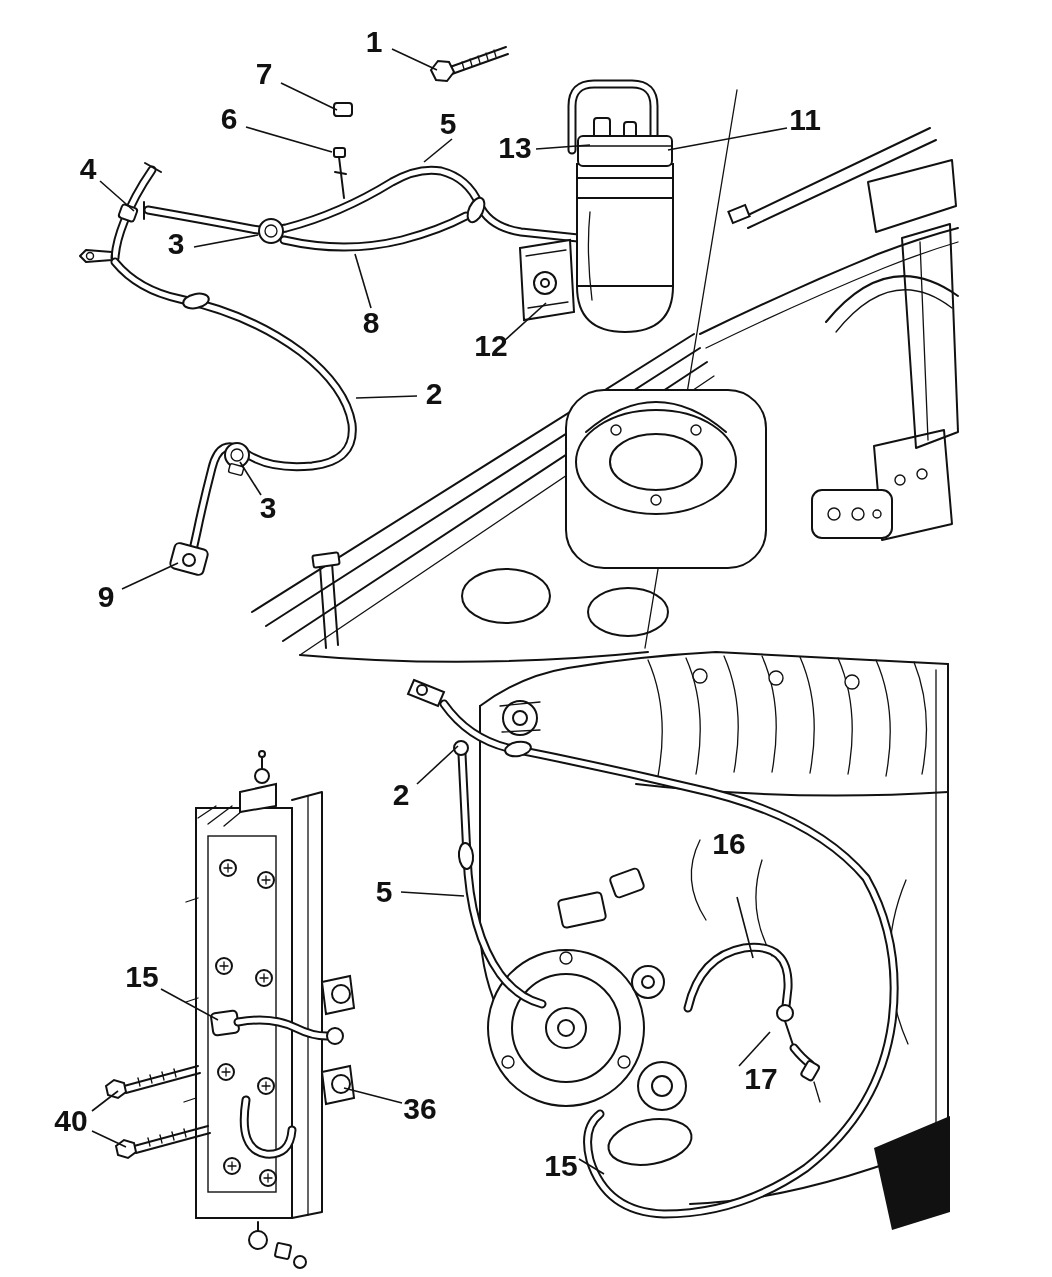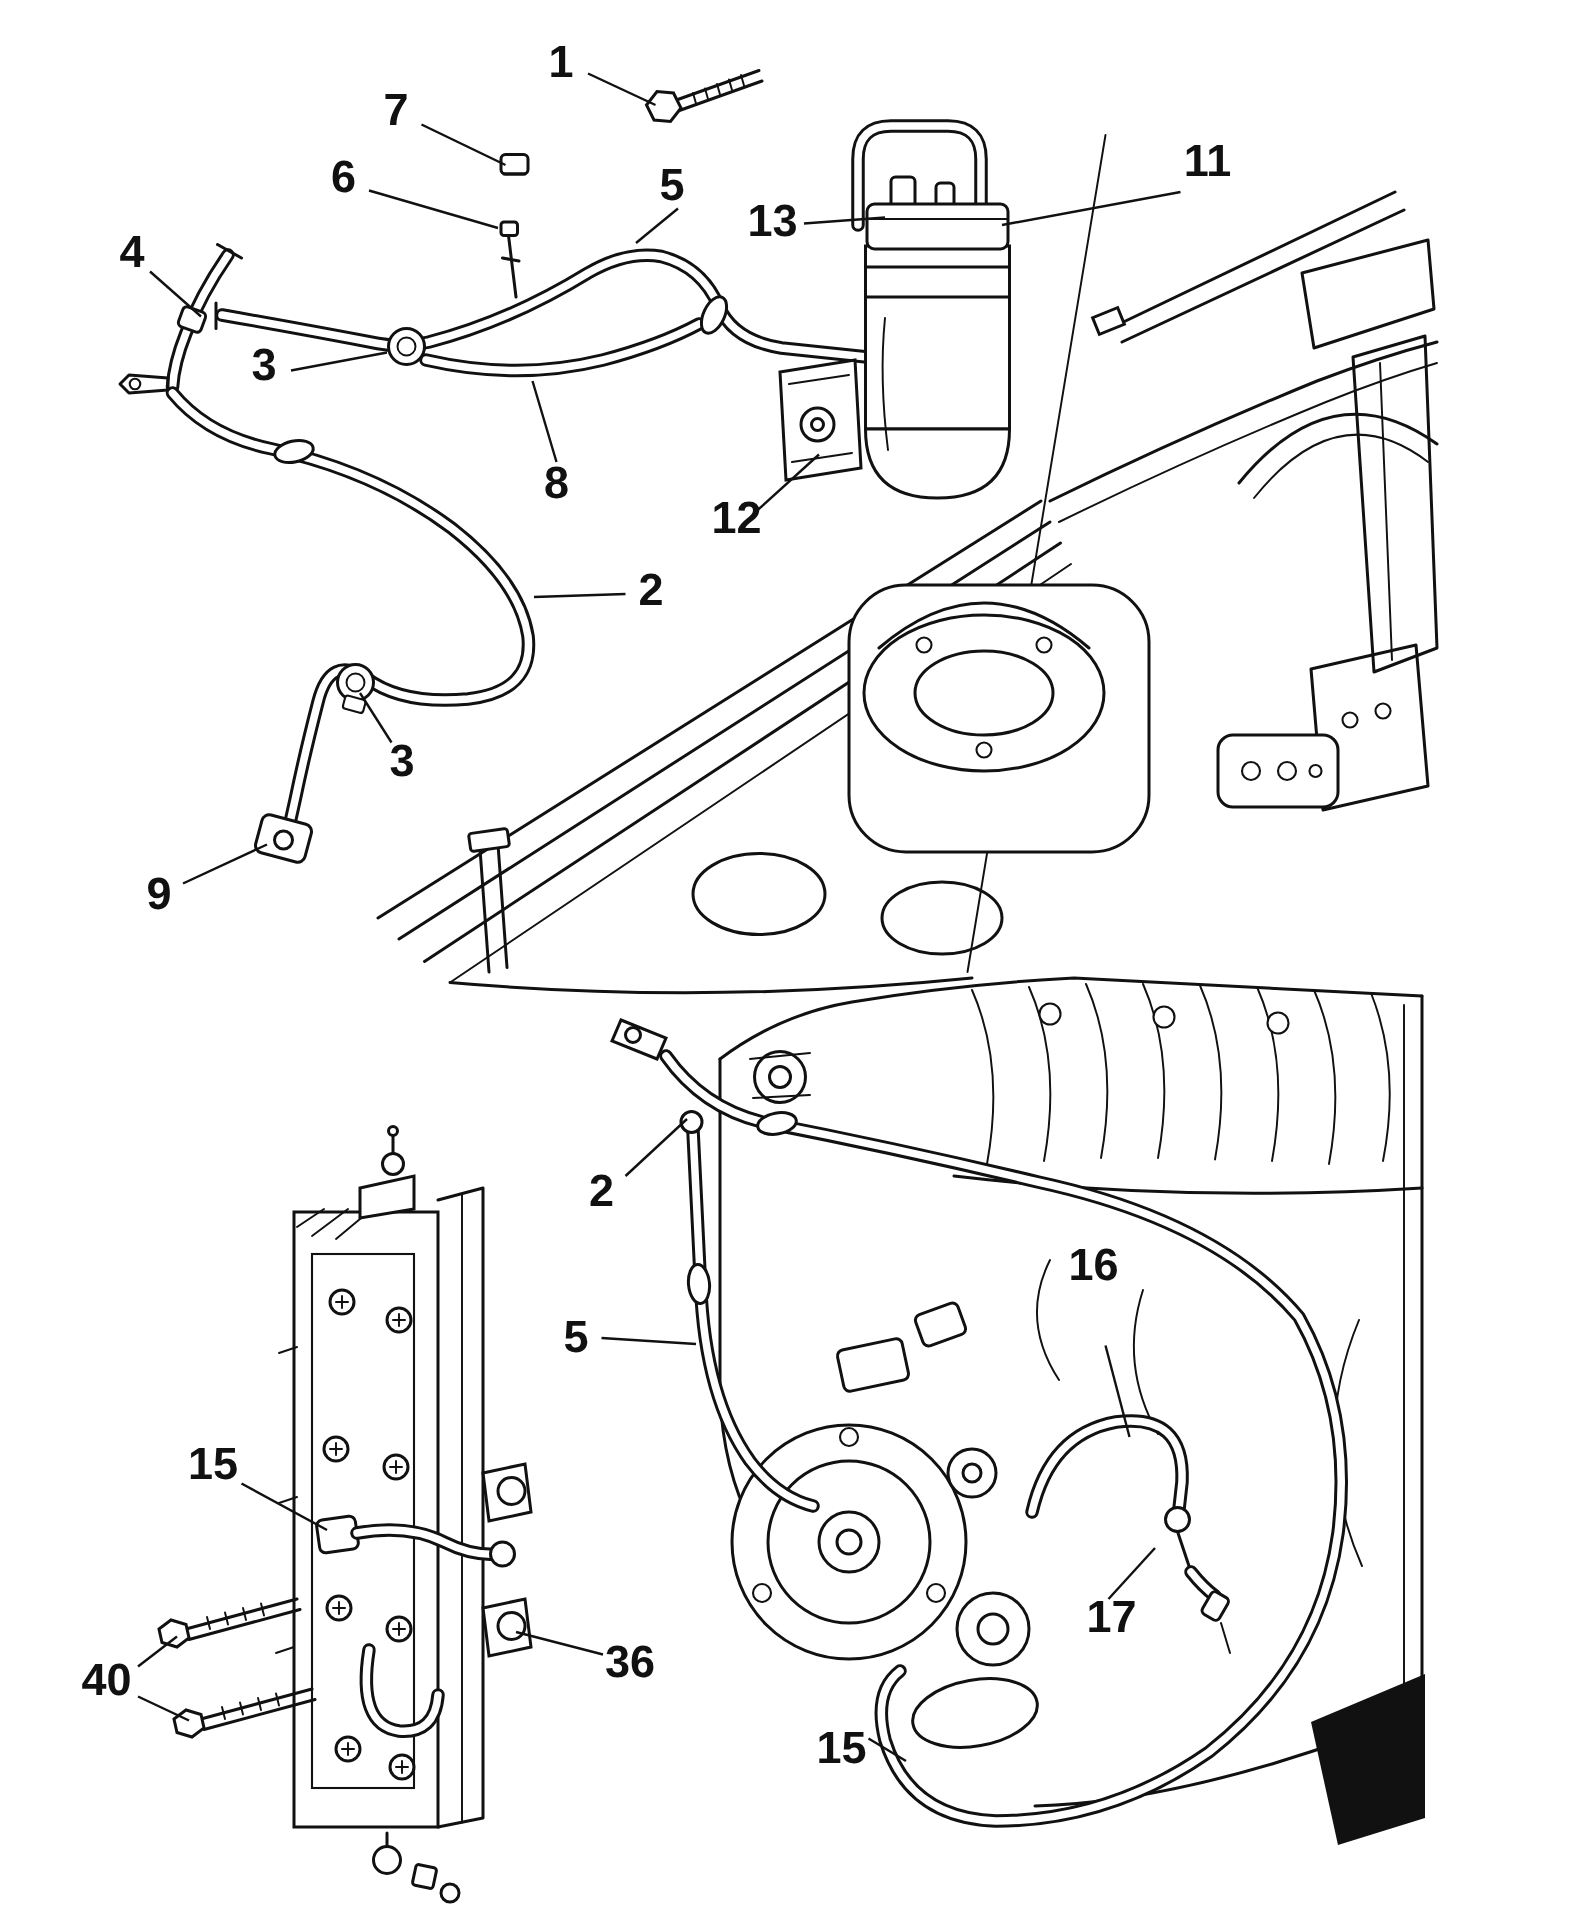--- a/index.html
+++ b/index.html
@@ -312,30 +312,30 @@
     <line class="ldr" x1="739" y1="1066" x2="770" y2="1032"></line>
     <line class="ldr" x1="579" y1="1159" x2="604" y2="1174"></line>
   </g>
 </svg>
 
 <div class="callout" style="left:374px;top:42px">1</div>
 <div class="callout" style="left:264px;top:74px">7</div>
 <div class="callout" style="left:229px;top:119px">6</div>
 <div class="callout" style="left:448px;top:124px">5</div>
 <div class="callout" style="left:515px;top:148px">13</div>
-<div class="callout" style="left:805px;top:108px">11</div>
+<div class="callout" style="left:805px;top:120px">11</div>
 <div class="callout" style="left:88px;top:169px">4</div>
 <div class="callout" style="left:176px;top:244px">3</div>
 <div class="callout" style="left:371px;top:323px">8</div>
 <div class="callout" style="left:491px;top:346px">12</div>
 <div class="callout" style="left:434px;top:394px">2</div>
 <div class="callout" style="left:268px;top:508px">3</div>
 <div class="callout" style="left:106px;top:597px">9</div>
 <div class="callout" style="left:401px;top:795px">2</div>
 <div class="callout" style="left:384px;top:892px">5</div>
 <div class="callout" style="left:729px;top:844px">16</div>
 <div class="callout" style="left:142px;top:977px">15</div>
 <div class="callout" style="left:71px;top:1121px">40</div>
 <div class="callout" style="left:420px;top:1109px">36</div>
-<div class="callout" style="left:741px;top:1079px">17</div>
+<div class="callout" style="left:761px;top:1079px">17</div>
 <div class="callout" style="left:561px;top:1166px">15</div>
 
 </div>
 
 </body></html>

